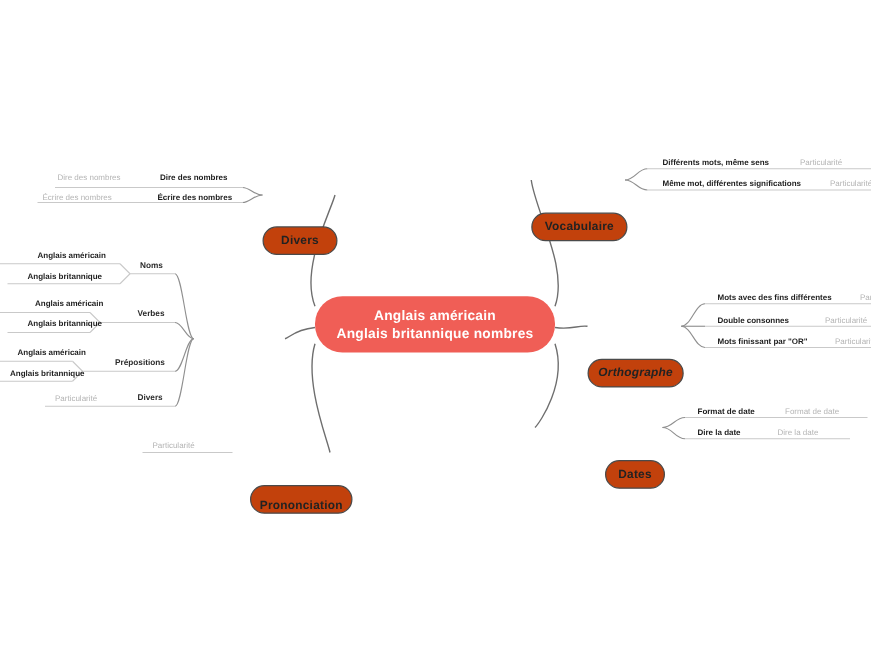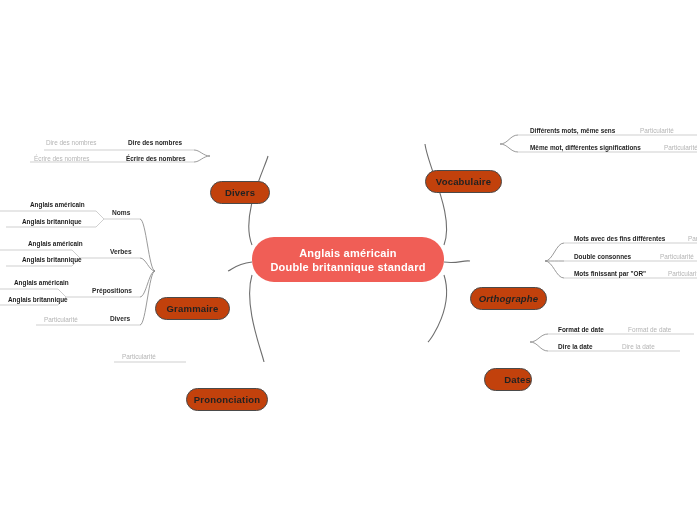--- a/index.html
+++ b/index.html
@@ -175,45 +175,42 @@
     </g>
     <g stroke="#c9c9c9" stroke-width="0.9">
       <line x1="548" y1="334" x2="694" y2="334"></line>
       <line x1="548" y1="351" x2="680" y2="351"></line>
     </g>
   </svg>
 
   <div class="central-node" style="left:252px; top:237px; width:192px; height:45px;">
     <div>
       <div>Anglais américain</div>
-      <div>Double britannique standard</div>
+      <div>Anglais britannique nombres</div>
     </div>
   </div>
 
   <div class="branch-node" style="left:210px; top:145px; width:58px; height:21px;">
     <span>Divers</span>
   </div>
 
-  <div class="branch-node" style="left:155px; top:261px; width:73px; height:21px;">
-    <span>Grammaire</span>
-  </div>
-
-  <div class="branch-node" style="left:186px; top:352px; width:80px; height:21px;">
+
+  <div class="branch-node" style="left:200px; top:352px; width:80px; height:21px;align-items:flex-end;">
     <span>Prononciation</span>
   </div>
 
   <div class="branch-node" style="left:425px; top:134px; width:75px; height:21px;">
     <span>Vocabulaire</span>
   </div>
 
   <div class="branch-node" style="left:470px; top:251px; width:75px; height:21px;font-style:italic;">
     <span>Orthographe</span>
   </div>
 
-  <div class="branch-node" style="left:484px; top:332px; width:46px; height:21px;justify-content:flex-end;">
+  <div class="branch-node" style="left:484px; top:332px; width:46px; height:21px;">
     <span>Dates</span>
   </div>
 
   <div class="label dark lefty" style="left:128px; top:138px;">Dire des nombres</div>
   <div class="label gray lefty" style="left:46px; top:138px;">Dire des nombres</div>
 
   <div class="label dark lefty" style="left:126px; top:154px;">Écrire des nombres</div>
   <div class="label gray lefty" style="left:34px; top:154px;">Écrire des nombres</div>
 
   <div class="label sub" style="left:112px; top:208px;">Noms</div>

